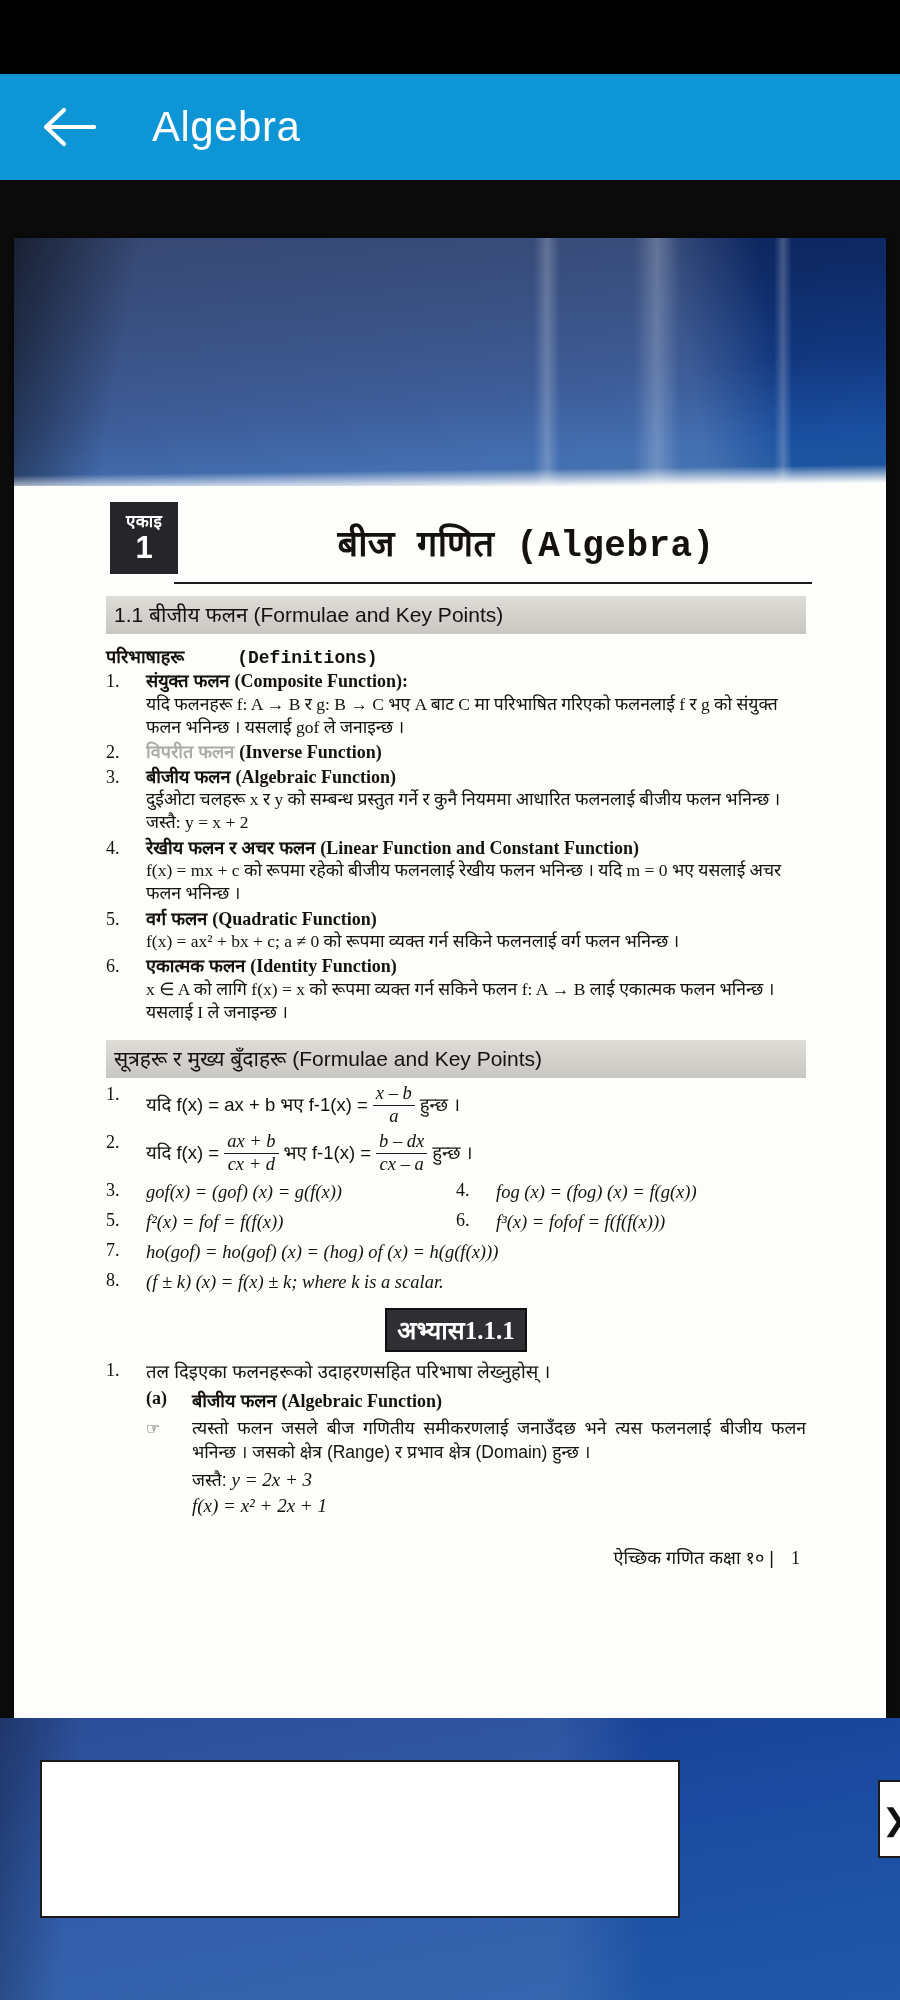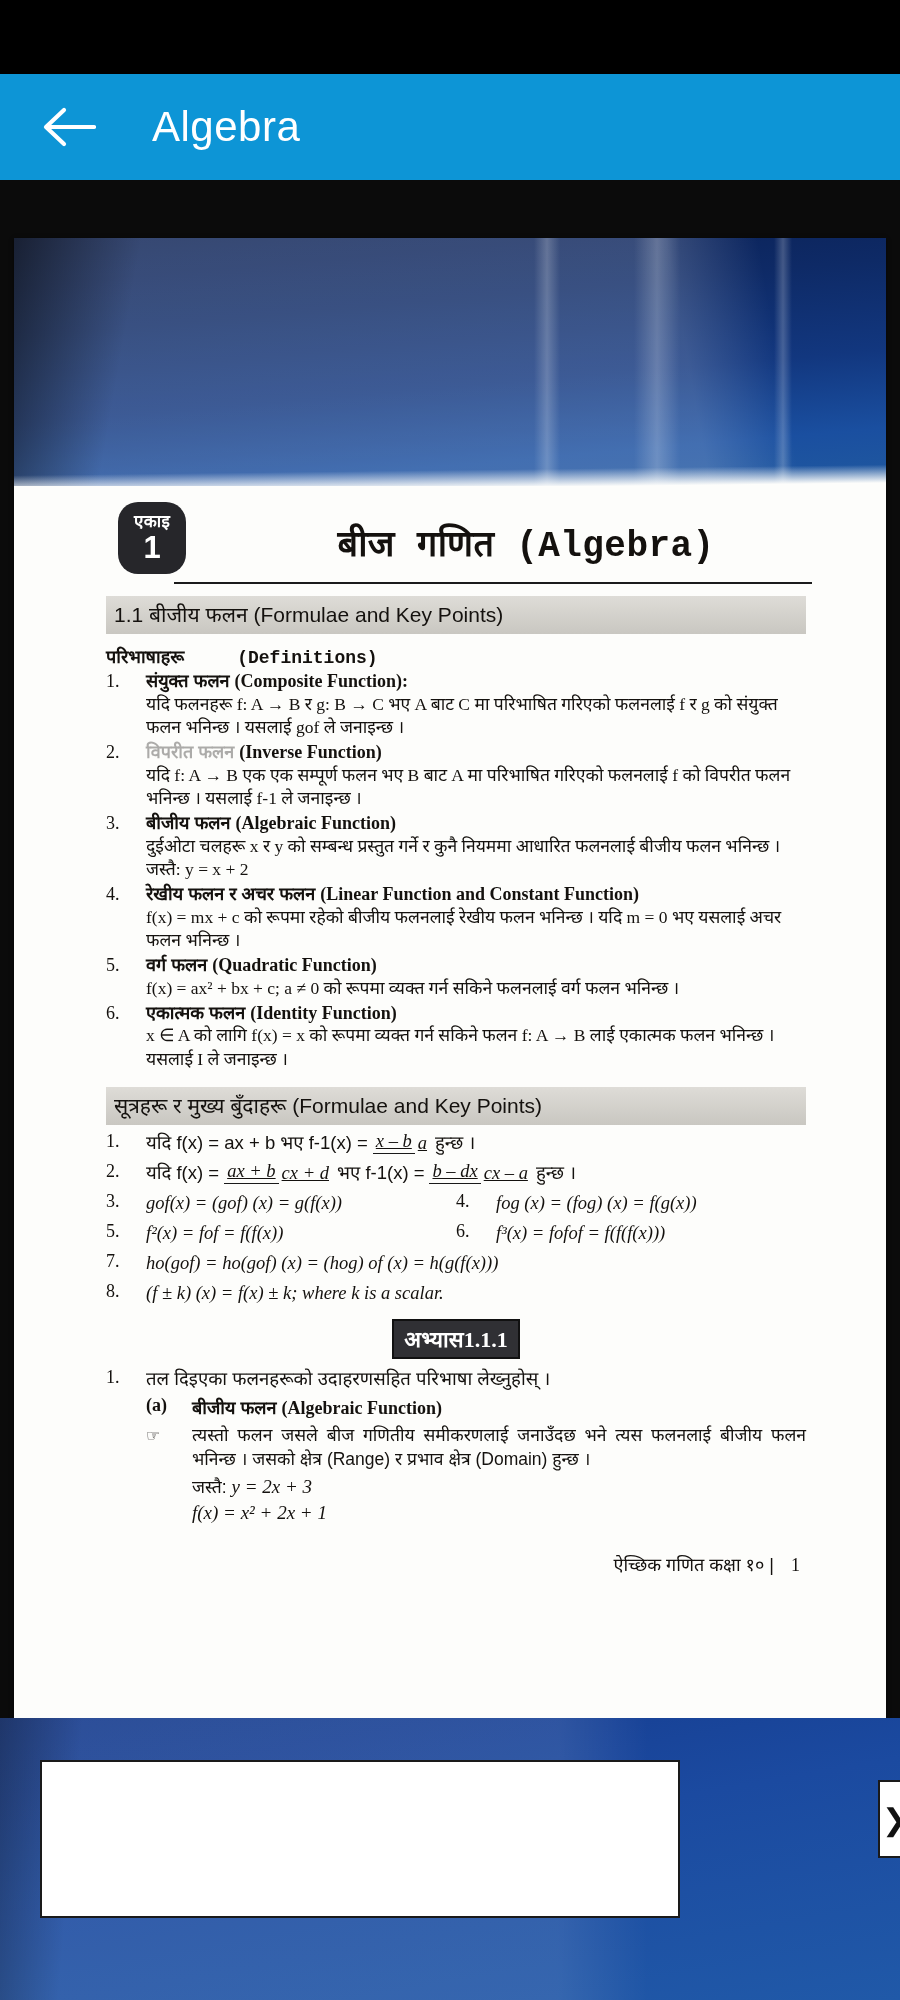--- a/index.html
+++ b/index.html
@@ -86,28 +86,27 @@
   }
 
   .content {
     position: absolute;
     left: 92px; top: 10px; width: 700px;
   }
 
   
   .unit-head { position: relative; height: 78px; margin-top: 6px; }
   .unit-box {
-    position: absolute; left: 12px; top: 0;
+    position: absolute; left: 4px; top: 0;
     width: 68px; height: 72px;
     background: #26262a;
     color: #fff;
     display: flex; flex-direction: column;
     align-items: center; justify-content: center;
     line-height: 1;
-    border-radius: 20px;
   }
   .unit-box .u-word { font-size: 17px; font-weight: 700; letter-spacing: .3px; }
   .unit-box .u-num  { font-size: 31px; font-weight: 700; margin-top: 2px; }
   .unit-title {
     position: absolute; left: 150px; top: 16px;
     width: 540px; text-align: center;
     font-family: Liberation Mono, monospace;
     font-size: 36px; font-weight: 700; letter-spacing: .4px;
   }
   .rule-under {
@@ -161,38 +160,38 @@
     font-family: "Liberation Serif", serif; font-size: 18px;
   }
   .fml-txt {
     font-family: "Liberation Serif", serif;
     font-size: 18.5px; font-style: italic;
     line-height: 1.3;
     display: flex; align-items: center; flex-wrap: wrap;
   }
   .fml-txt .np { font-family: "Liberation Sans", sans-serif; font-style: normal; }
   .frac {
-    display: inline-flex; 
+    display: inline-flex; flex-direction: column;
     align-items: center; vertical-align: middle;
-    margin: 0 5px; line-height: 1.05; text-decoration: underline;
+    margin: 0 5px; line-height: 1.05;
   }
   .frac .num { border-bottom: 1.6px solid #1a1a1a; padding: 0 3px 1px 3px; }
   .frac .den { padding: 1px 3px 0 3px; }
 
   .two-col { display: flex; }
   .two-col .col { flex: 1 1 50%; }
 
   
   .ex-wrap { text-align: center; margin-top: 14px; }
   .ex-badge {
     display: inline-block;
     background: #303034; color: #fff;
     border: 2px solid #111;
     padding: 2px 10px 4px 10px;
-    font-size: 22px; font-weight: 700;
+    font-size: 25px; font-weight: 700;
   }
   .ex-badge .en { font-family: "Liberation Serif", serif; }
 
   .q-row { display: flex; margin-top: 8px; }
   .q-num { width: 40px; flex: 0 0 40px; font-family:"Liberation Serif",serif; font-size: 18px; }
   .q-body { flex: 1 1 auto; }
   .q-text { font-size: 18.5px; line-height: 1.3; }
   .sub-row { display: flex; margin-top: 4px; }
   .sub-lbl { width: 46px; flex: 0 0 46px; font-family:"Liberation Serif",serif; font-size: 18px; font-weight: 700; }
   .sub-term { font-size: 18px; font-weight: 700; }
@@ -327,21 +326,20 @@
               </div>
             </li>
 
             <li class="def-item">
               <div class="def-num">2.</div>
               <div class="def-body">
                 <div class="def-term">
                   <span class="faded">विपरीत फलन</span>
                   <span class="en">(Inverse Function)</span>
                 </div>
-                <div class="def-text">यदि f: A → B एक एक सम्पूर्ण फलन भए B बाट A मा परिभाषित गरिएको फलनलाई f को विपरीत फलन भनिन्छ । यसलाई f-1 ले जनाइन्छ ।</div>
               </div>
             </li>
 
             <li class="def-item">
               <div class="def-num">3.</div>
               <div class="def-body">
                 <div class="def-term">
                   <span>बीजीय फलन</span>
                   <span class="en">(Algebraic Function)</span>
                 </div>

